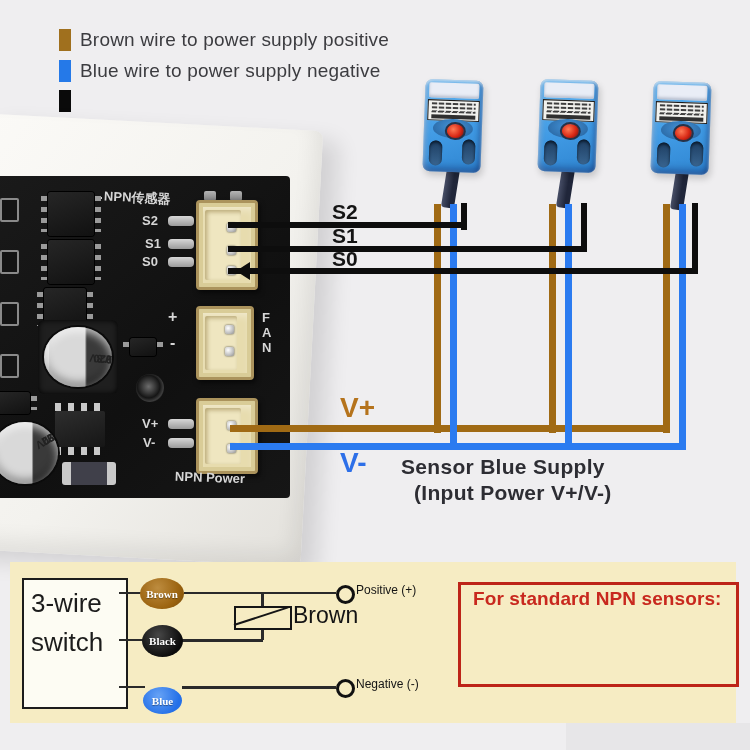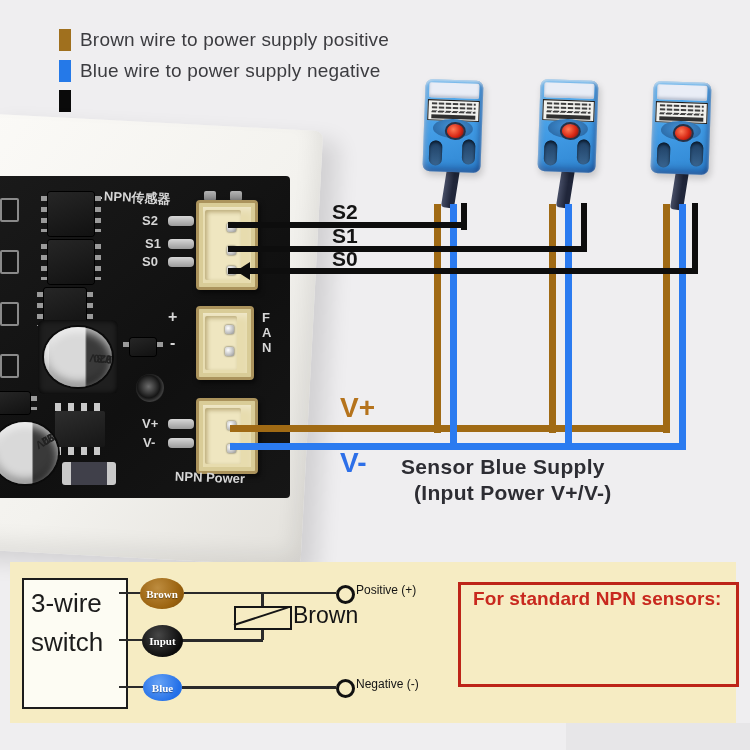--- a/index.html
+++ b/index.html
@@ -98,21 +98,21 @@
   
   .cream{left:10px;top:562px;width:726px;height:161px;background:#f6ecc3;z-index:3;}
   .npn-box{left:22px;top:578px;width:95px;height:123px;border:2px solid #1c1c1c;background:#fdfcf3;
     z-index:4;padding:4px 0 0 7px;box-sizing:content-box;}
   .npn-box div{font-size:26px;line-height:39px;color:#1c1c1c;}
   .tline{position:absolute;background:#2a2a2a;z-index:4;}
   .oval{position:absolute;border-radius:50%;display:flex;align-items:center;justify-content:center;
     color:#fff;font-size:11px;font-weight:bold;z-index:5;text-shadow:0 1px 1px rgba(0,0,0,.4);font-family:Liberation Serif, serif;}
   .o-brown{background:radial-gradient(circle at 40% 32%,#bd8c3f,#9c6410 62%,#774a09);}
   .o-black{background:radial-gradient(circle at 40% 32%,#474747,#0b0b0b 70%);}
-  .o-blue{background:radial-gradient(circle at 40% 32%,#66a2f5,#2470e8 70%);}
+  .o-blue{background:radial-gradient(circle at 40% 32%,#66a2f5,#2470e8 70%);margin-top:13px;}
   .term{position:absolute;width:13px;height:13px;border:3px solid #111;border-radius:50%;
     background:#f6ecc3;z-index:5;}
   .bt-label{position:absolute;font-size:12px;color:#141414;z-index:5;}
   .load-rect{position:absolute;left:234px;top:606px;width:54px;height:20px;border:2px solid #151515;
     background:#f6ecc3;z-index:5;}
   .load-diag{position:absolute;left:234px;top:624px;width:57px;height:2px;background:#151515;
     transform-origin:left center;transform:rotate(-18deg);z-index:6;}
   .note-box{left:458px;top:582px;width:263px;height:98px;border:3px solid #bd2418;z-index:5;
     padding:1px 0 0 12px;}
   .note-box div{font-size:19px;line-height:26px;color:#c8281e;font-weight:bold;letter-spacing:.1px;}
@@ -290,21 +290,21 @@
 <div class="abs npn-box">
   <div>3-wire</div>
   <div>switch</div>
 </div>
 
 <div class="tline" style="left:119px;top:592px;width:23px;height:2px;"></div>
 <div class="tline" style="left:119px;top:639px;width:25px;height:2px;"></div>
 <div class="tline" style="left:119px;top:686px;width:26px;height:2px;"></div>
 
 <div class="oval o-brown" style="left:140px;top:578px;width:44px;height:31px;">Brown</div>
-<div class="oval o-black" style="left:142px;top:625px;width:41px;height:32px;">Input</div>
+<div class="oval o-black" style="left:142px;top:625px;width:41px;height:32px;">Black</div>
 <div class="oval o-blue" style="left:143px;top:674px;width:39px;height:27px;">Blue</div>
 
 <div class="tline" style="left:184px;top:592px;width:152px;height:2px;"></div>
 <div class="tline" style="left:182px;top:639px;width:81px;height:2.5px;"></div>
 <div class="tline" style="left:182px;top:686px;width:154px;height:2.5px;"></div>
 <div class="tline" style="left:261px;top:593px;width:2.5px;height:14px;"></div>
 <div class="tline" style="left:261px;top:626px;width:2.5px;height:14px;"></div>
 <div class="load-rect"></div>
 <div class="load-diag"></div>
 <div class="bt-label" style="left:293px;top:602px;font-size:23px;">Brown</div>

